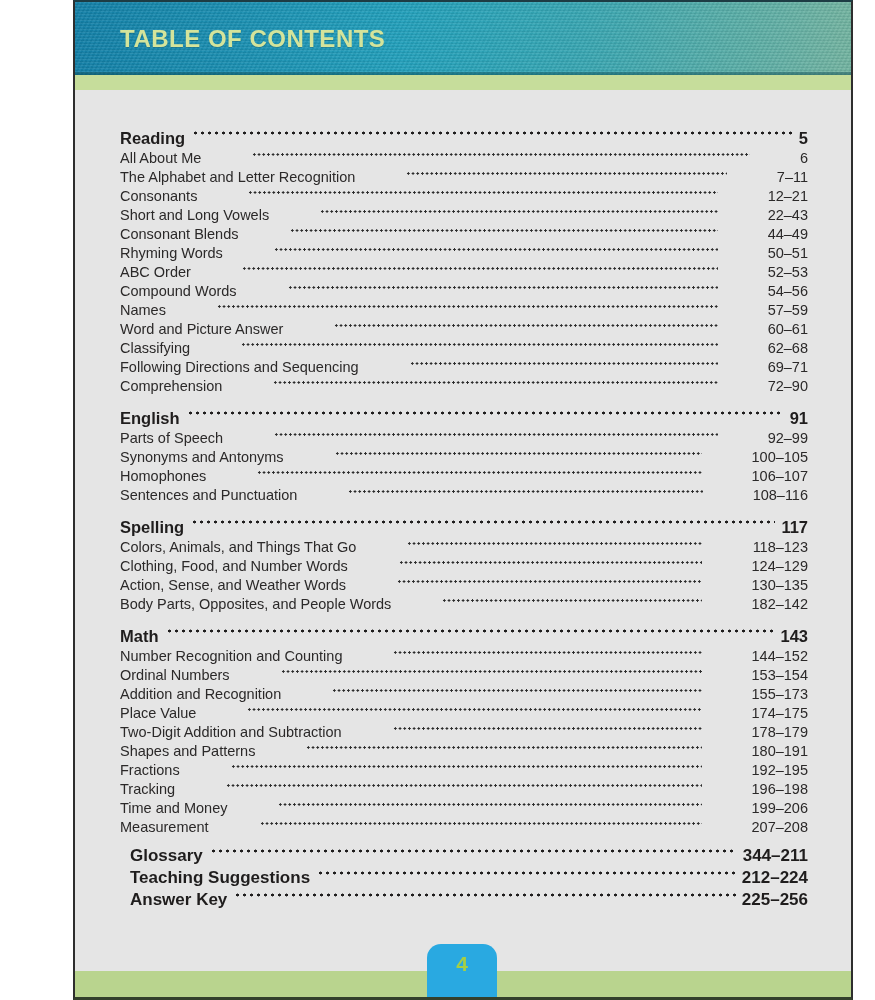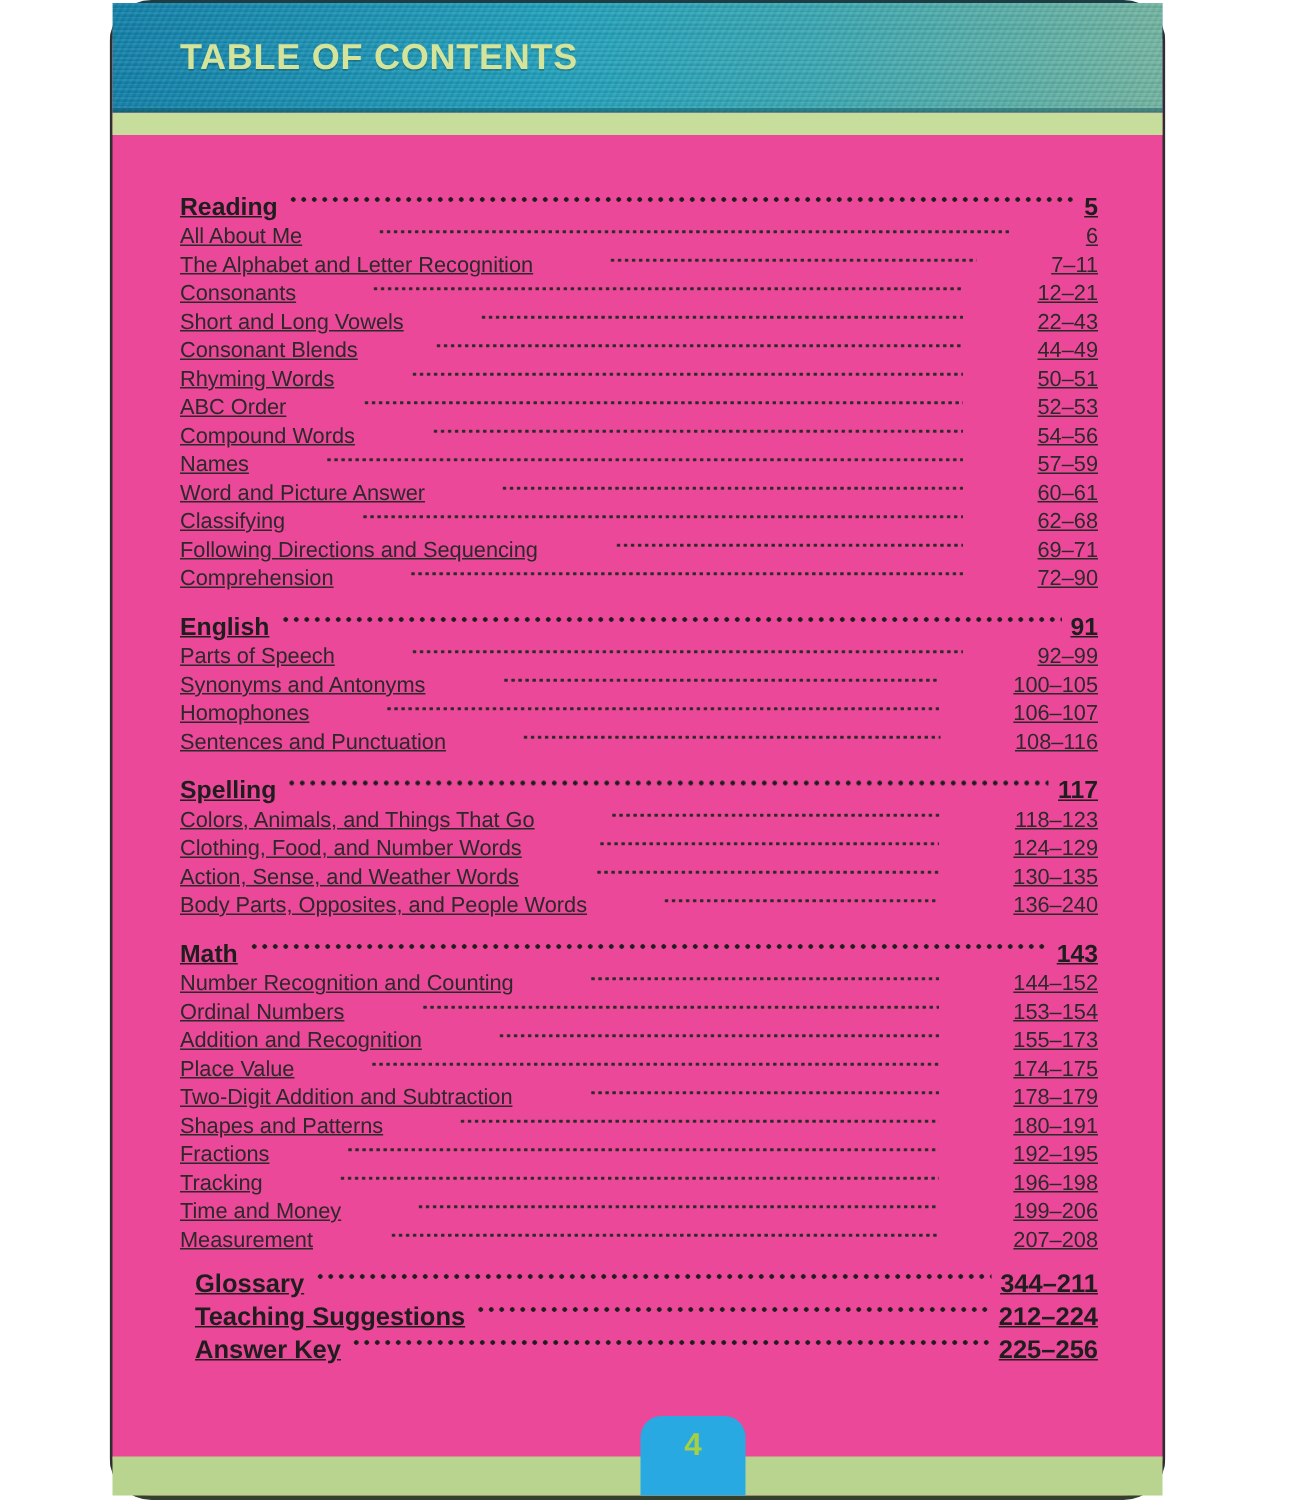--- a/index.html
+++ b/index.html
@@ -9,29 +9,28 @@
     width: 875px;
     height: 1000px;
     font-family: "Liberation Sans", sans-serif;
     position: relative;
     overflow: hidden;
   }
   .page {
     position: absolute;
     left: 73px;
     top: 0;
-    width: 704px;
+    width: 780px;
     height: 1000px;
     box-sizing: border-box;
-    background: #ec4899;
+    background: #e5e5e5;
     border-left: 2px solid #2e2e2e;
     border-right: 2px solid #2e2e2e;
     border-top: 2px solid #1d3c44;
     border-bottom: 3px solid #33402c;
-    border-radius: 28px;
   }
   .toc-header {
     position: relative;
     height: 73px;
     background-image:
       repeating-linear-gradient(0deg,
         rgba(255,255,255,0.06) 0 1px,
         rgba(0,40,50,0.07) 1px 2px,
         rgba(255,255,255,0.0) 2px 3px),
       repeating-linear-gradient(115deg,
@@ -55,21 +54,20 @@
     background: #c6dd9b;
   }
   .content {
     padding: 37px 43px 0 45px;
     color: #262424;
   }
   .section + .section { margin-top: 11px; }
   .row {
     display: flex;
     align-items: center;
-    text-decoration: underline;
   }
   .row .label { white-space: nowrap; }
   .row .pages { white-space: nowrap; }
   .row.heading {
     height: 22px;
     line-height: 22px;
     font-size: 16.5px;
     font-weight: 700;
     color: #1f1d1d;
   }
@@ -259,21 +257,21 @@
             <span class="pages">124–129</span>
           </div>
           <div class="row entry">
             <span class="label">Action, Sense, and Weather Words</span>
             <span class="leader"></span>
             <span class="pages">130–135</span>
           </div>
           <div class="row entry">
             <span class="label">Body Parts, Opposites, and People Words</span>
             <span class="leader"></span>
-            <span class="pages">136–240</span>
+            <span class="pages">182–142</span>
           </div>
         </section>
         <section class="section">
           <div class="row heading">
             <span class="label">Math</span>
             <span class="leader"></span>
             <span class="pages">143</span>
           </div>
           <div class="row entry">
             <span class="label">Number Recognition and Counting</span>

